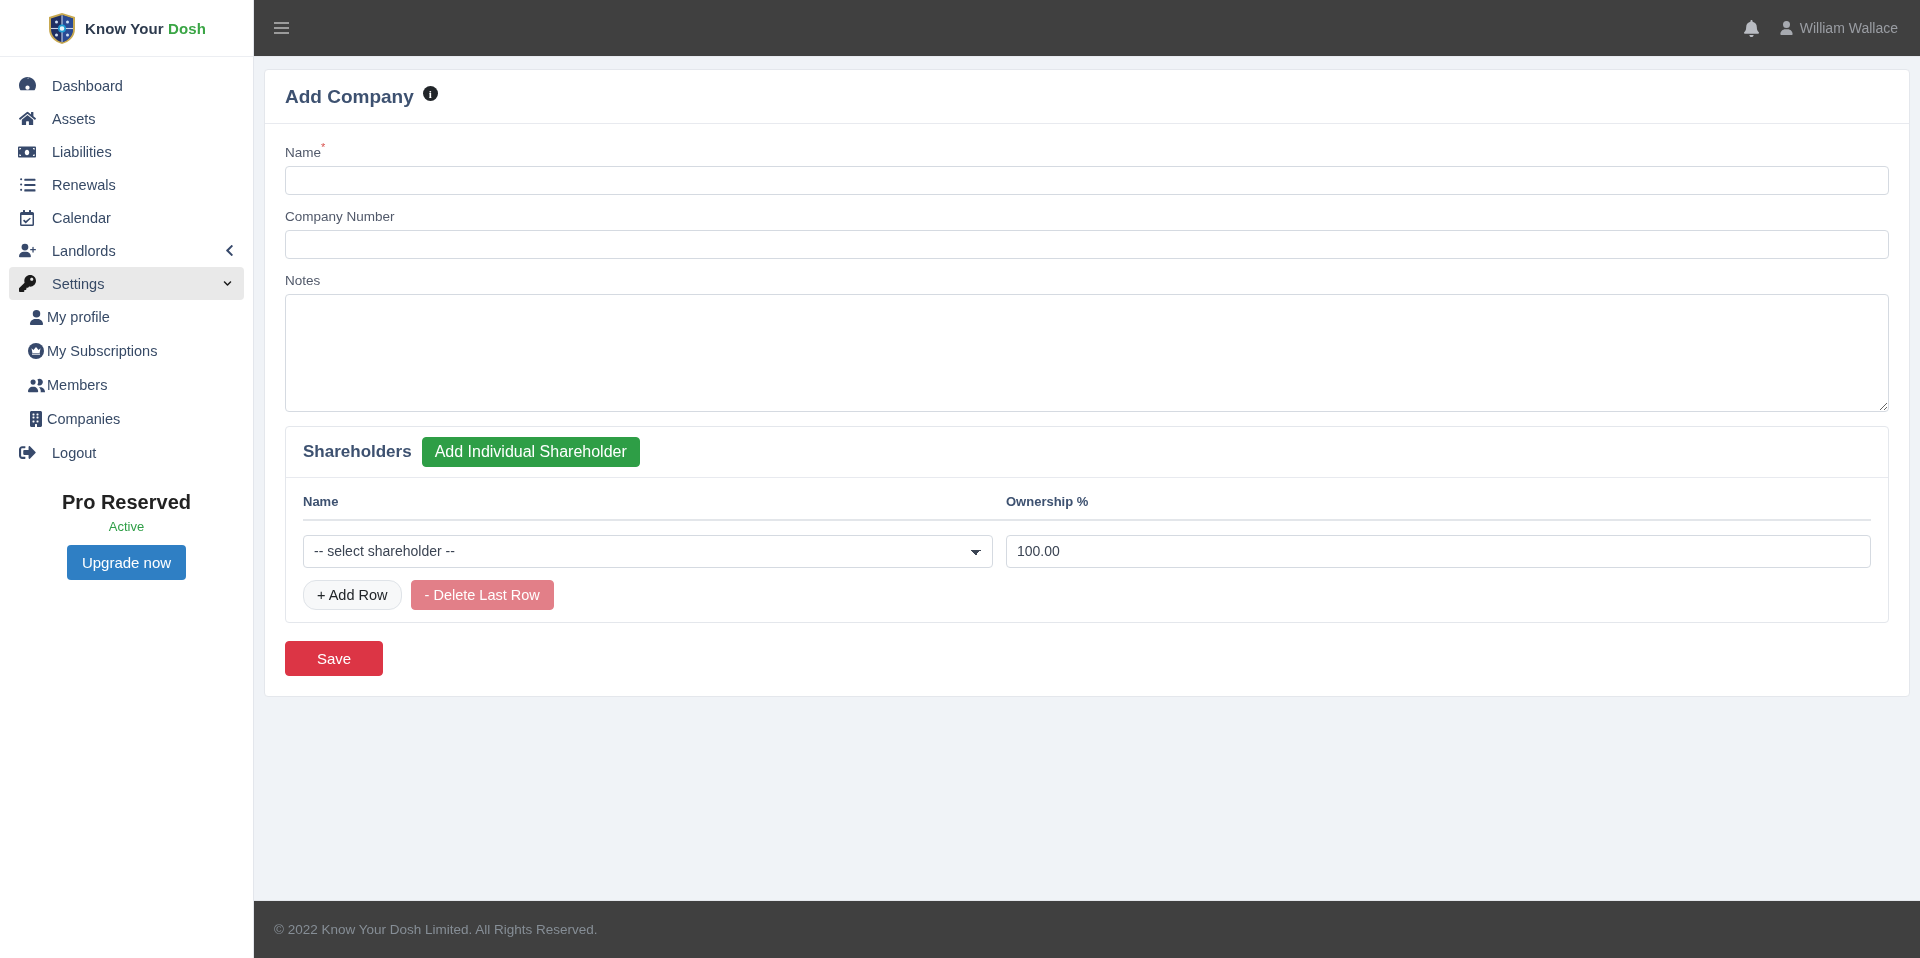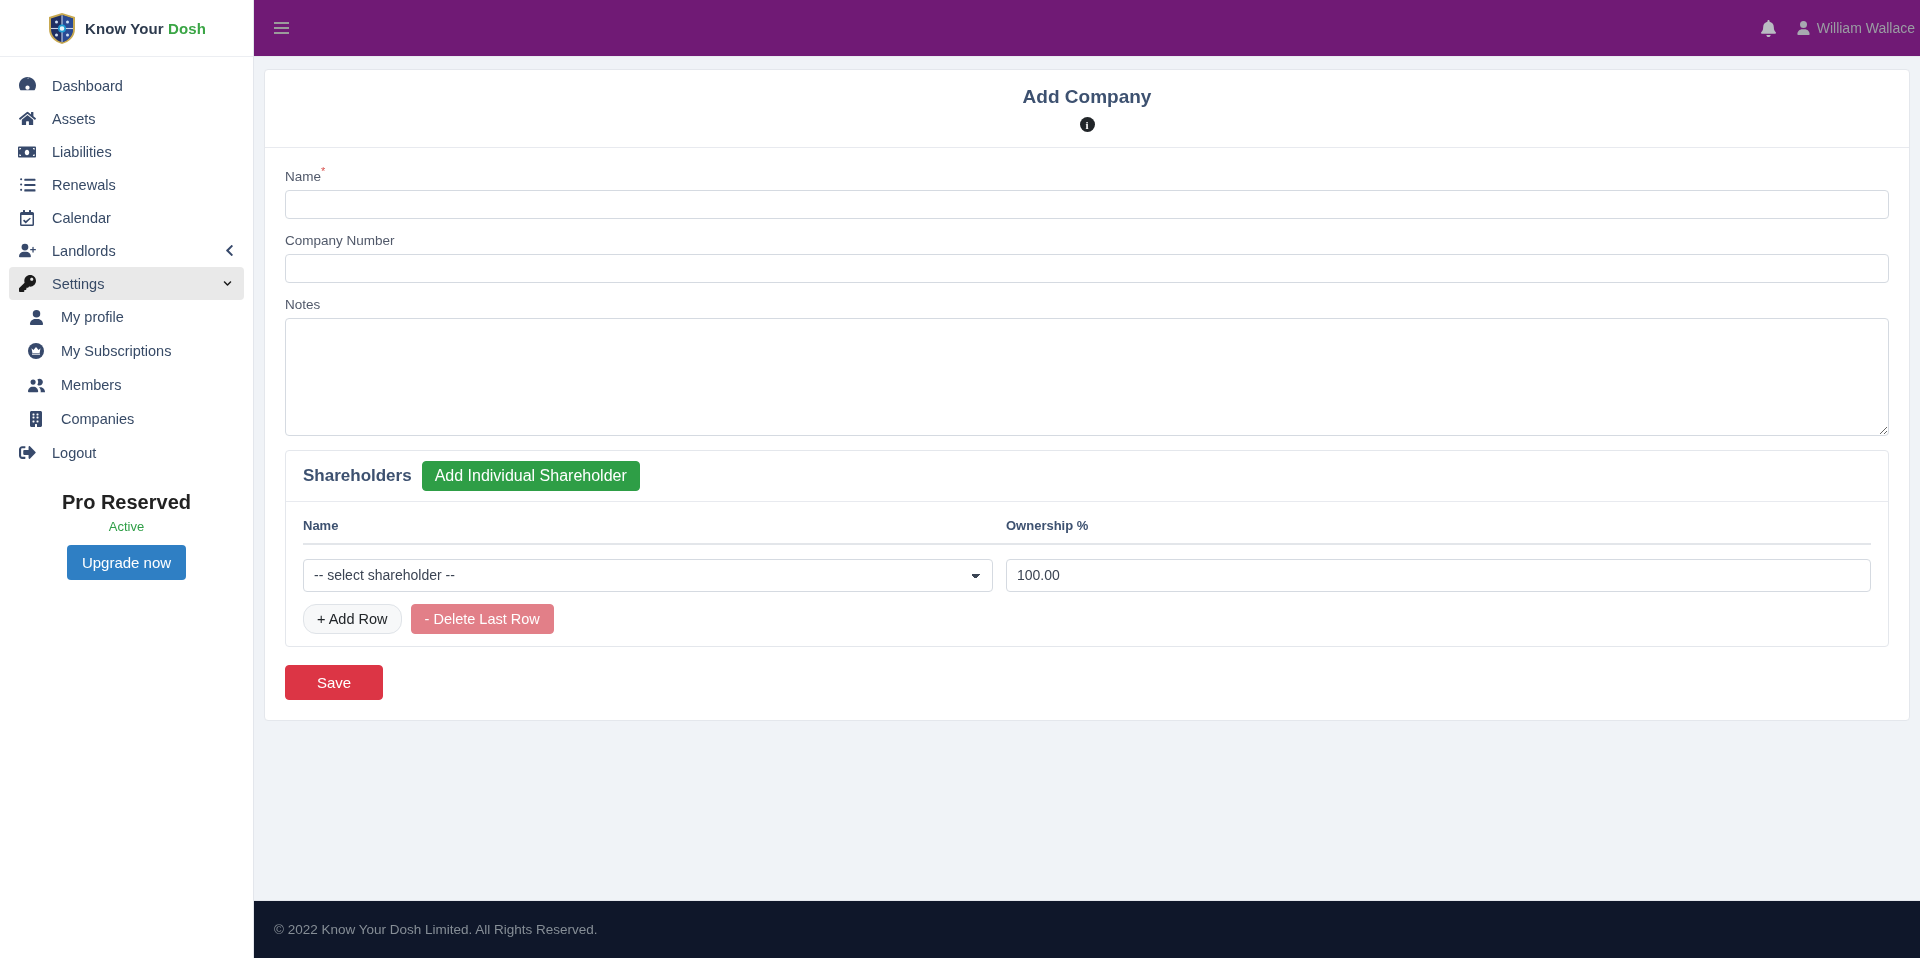--- a/index.html
+++ b/index.html
@@ -31,60 +31,60 @@
   .nav-item {
     display: flex; align-items: center; gap: 14px;
     height: 33px; margin: 0 9px; padding: 0 7px;
     border-radius: 4px; cursor: pointer; position: relative;
   }
   .nav-item .ic { width: 22px; display:flex; align-items:center; justify-content:center; color:#37496b; }
   .nav-item .lbl { font-size: 14.5px; color: #374a66; }
   .nav-item.active { background: #e9e9e9; }
   .nav-item .caret { position: absolute; right: 10px; color:#37496b; font-size: 12px; display:flex; }
   .nav-sub {
-    display: flex; align-items: center; gap: 14px;
+    display: flex; align-items: center; 
     height: 34px; margin: 0 9px 0 18px; padding: 8px 7px;
     border-radius: 4px; cursor: pointer;
   }
   .nav-sub .ic { width: 22px; display:flex; align-items:center; justify-content:center; color:#37496b; }
   .nav-sub .lbl { font-size: 14.5px; color: #374a66; }
 
   .plan-box { margin-top: 22px; text-align: center; }
   .plan-name { font-size: 20px; font-weight: bold; color: #222; }
   .plan-status { font-size: 13px; color: #2e9e46; margin-top: 5px; }
   .upgrade-btn {
     margin-top: 11px; display: inline-block;
     background: #2f7fc4; color: #fff; border: none; border-radius: 4px;
     font-size: 15px; padding: 9px 15px; cursor: pointer;
     font-family: "Liberation Sans", sans-serif;
   }
 
   
   .main { flex: 1; display: flex; flex-direction: column; height: 958px; background: #f0f3f7; }
   .topbar {
-    height: 57px; background: #701a75; border-bottom: 1px solid #e7eaef;
-    display: flex; align-items: center; padding: 0 5px 0 18px;
+    height: 57px; background: #404040; border-bottom: 1px solid #e7eaef;
+    display: flex; align-items: center; padding: 0 22px 0 18px;
   }
   .hamburger { display:flex; flex-direction: column; gap: 3px; cursor: pointer; padding: 4px 2px; }
   .hamburger span { display:block; width: 15px; height: 2px; background: #9b9b9b; }
   .topbar-right { margin-left: auto; display: flex; align-items: center; gap: 21px; }
   .bell { color: #b9bcc2; font-size: 15px; cursor: pointer; line-height:1; }
   .user { display: flex; align-items: center; gap: 7px; cursor: pointer; }
   .user .uname { font-size: 14px; color: #9a9da3; }
   .user .uicon { color: #a7aab0; font-size: 13px; }
 
   .content { flex: 1; padding: 12px 10px 0 10px; overflow: hidden; }
 
   .card {
     background: #fff; border: 1px solid #e4e7ec; border-radius: 4px;
     margin: 0 0 0 0;
   }
   .card-header {
     padding: 16px 20px 15px 20px; border-bottom: 1px solid #e8eaef;
-    display: flex; align-items: center; gap: 9px; flex-direction: column;
+    display: flex; gap: 9px;
   }
   .card-title { font-size: 19px; font-weight: bold; color: #3d5170; }
   .info-icon {
     width: 15px; height: 15px; border-radius: 50%;
     background: #212529; color: #fff; font-size: 11px; font-weight: bold;
     display: flex; align-items: center; justify-content: center;
     font-family: "Liberation Serif", serif; cursor: pointer;
   }
   .card-body { padding: 17px 20px 20px 20px; }
 
@@ -147,21 +147,21 @@
     font-size: 14.5px; padding: 6px 13px; cursor: pointer;
     font-family: "Liberation Sans", sans-serif;
   }
   .btn-save {
     background: #dc3545; color: #fff; border: 1px solid #dc3545; border-radius: 4px;
     font-size: 15px; padding: 8px 31px; cursor: pointer; margin-top: 18px;
     font-family: "Liberation Sans", sans-serif;
   }
 
   .footer {
-    height: 58px; background: #0f172a; border-top: 1px solid #e4e7ec;
+    height: 58px; background: #404040; border-top: 1px solid #e4e7ec;
     display: flex; align-items: center; padding: 0 20px;
   }
   .footer-text { font-size: 13.5px; color: #868e96; }
 
   svg { display: block; }
 </style>
 </head>
 <body>
 
 <div class="app">

